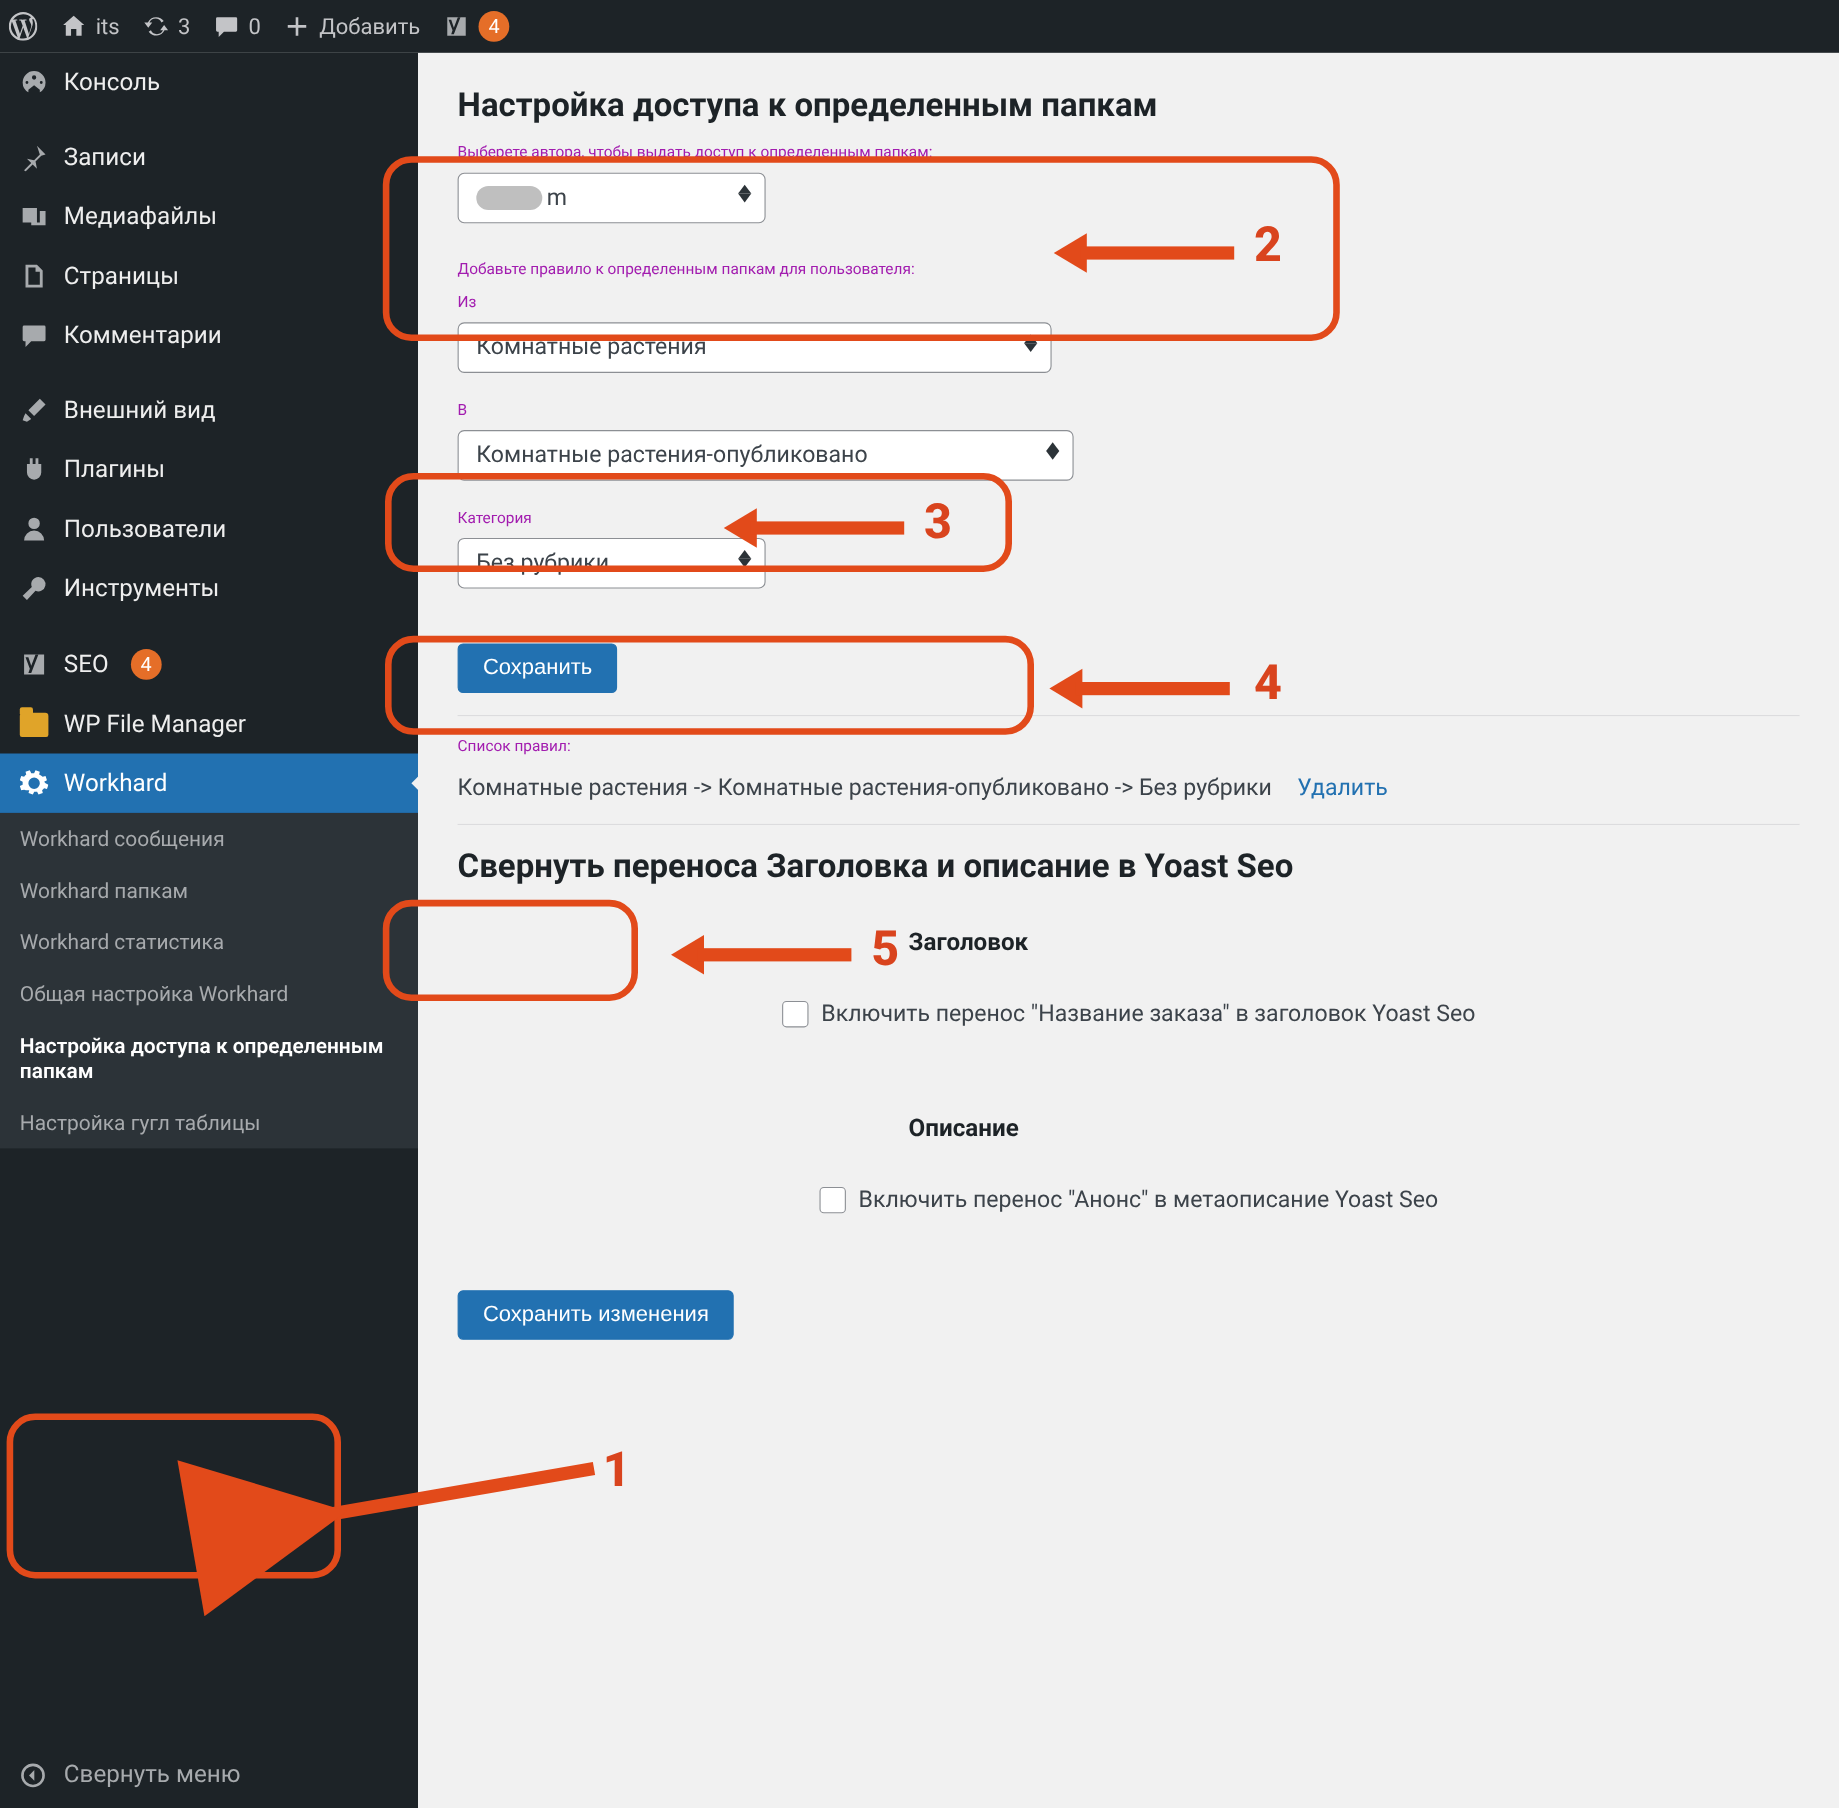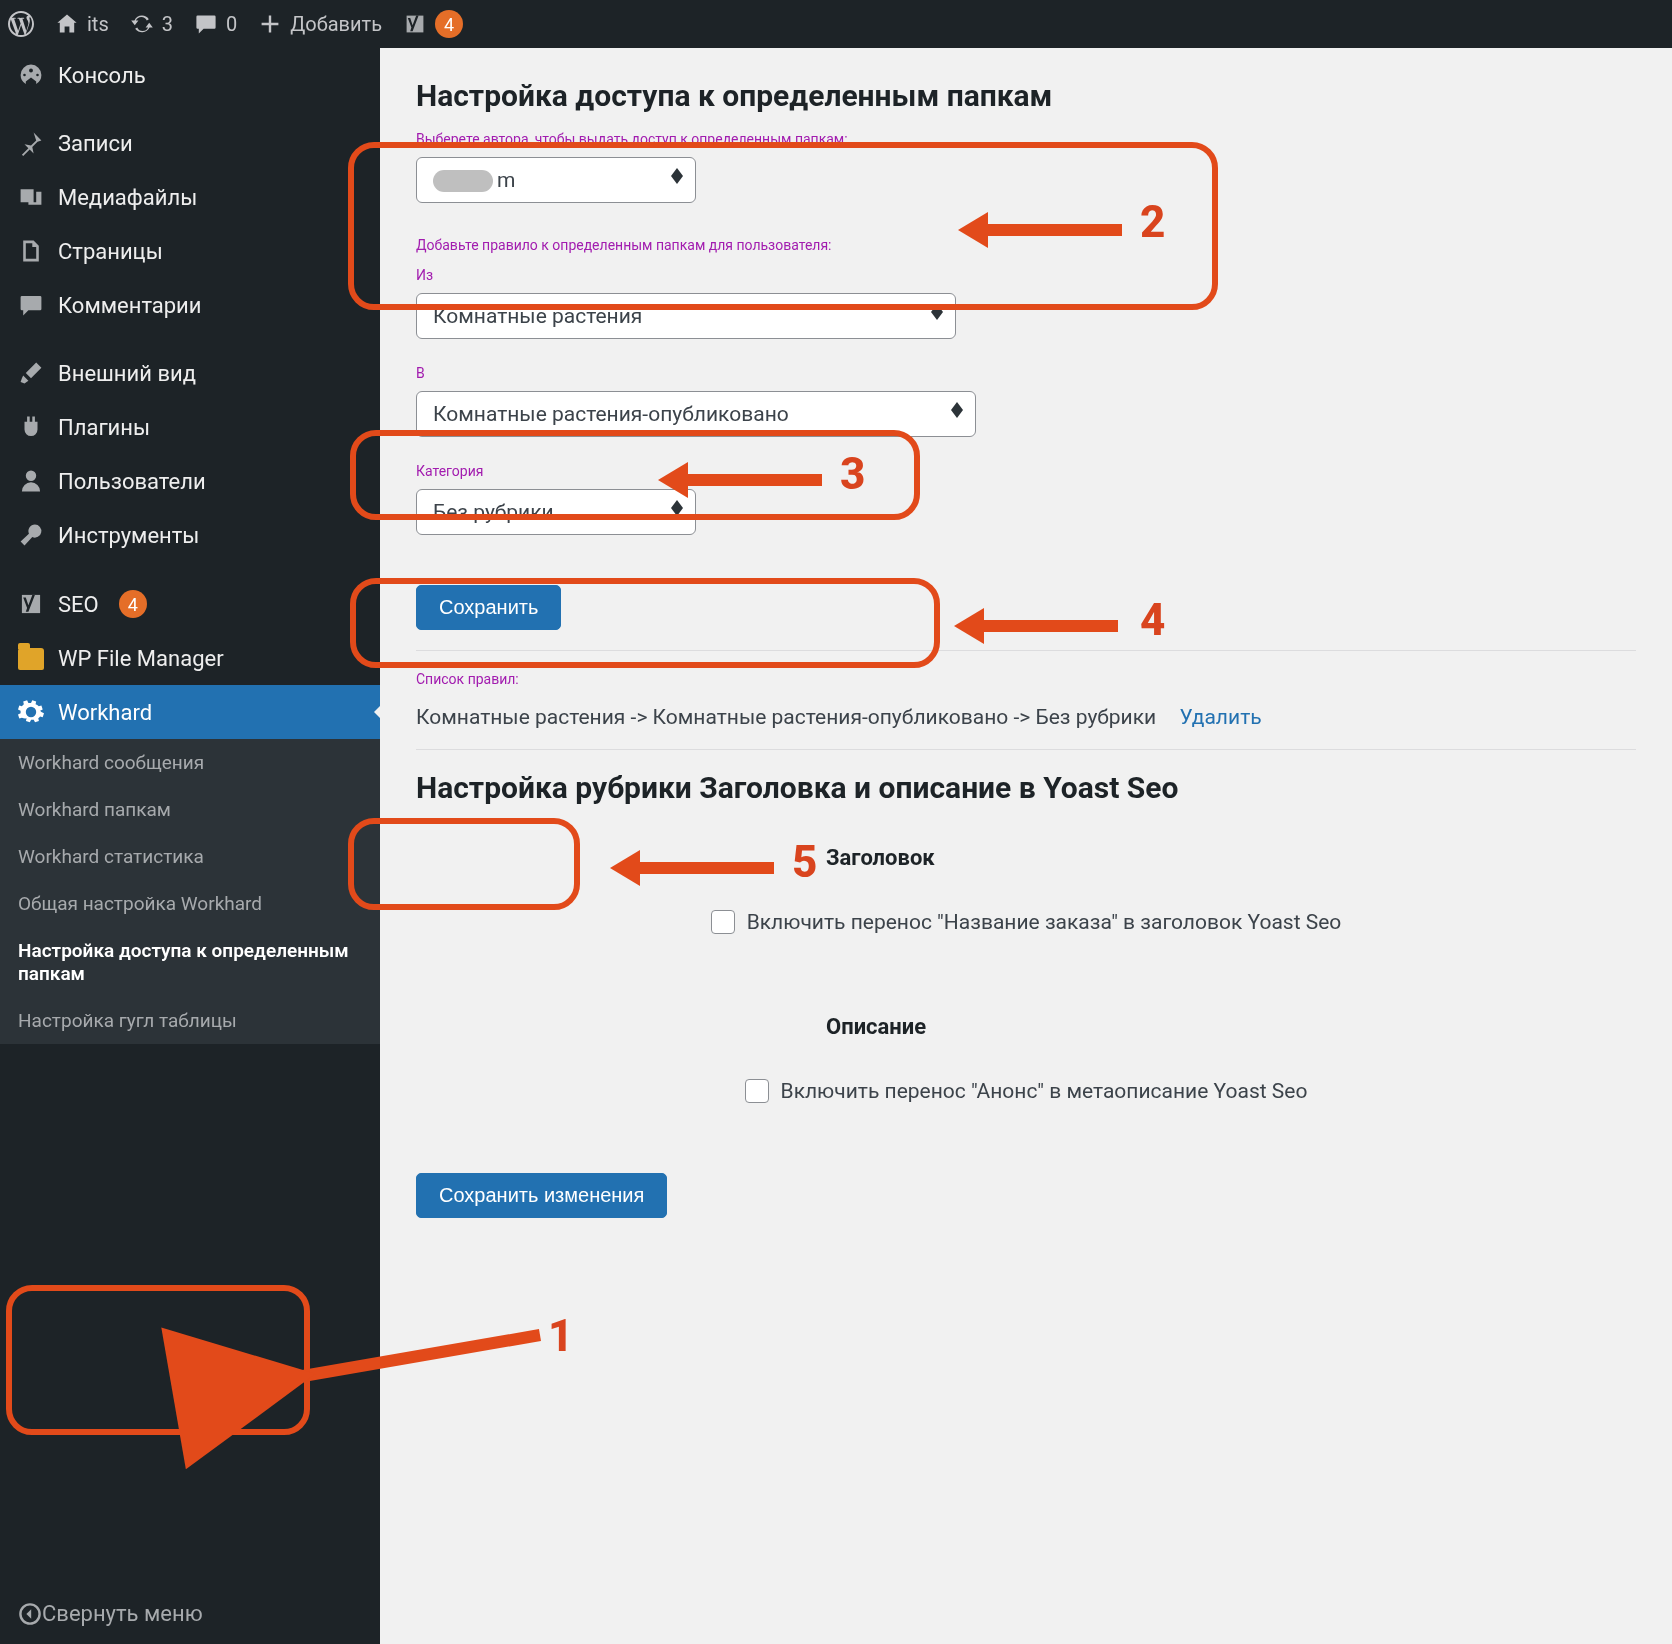--- a/index.html
+++ b/index.html
@@ -86,21 +86,21 @@
     padding: 12px 18px;
     color: #a7aaad;
     font-size: 19px;
     cursor: pointer;
   }
   .sidebar .submenu .sub.active { color: #fff; font-weight: 600; }
   .sidebar .collapse {
     margin-top: auto;
     display: flex;
     align-items: center;
-    gap: 0;
+    gap: 16px;
     padding: 18px;
     color: #a7aaad;
     cursor: pointer;
   }
   .folder-icon { width:26px; height:22px; background:#e0a429; border-radius:3px 3px 2px 2px; position:relative; }
   .folder-icon::before { content:""; position:absolute; top:-5px; left:0; width:12px; height:6px; background:#e0a429; border-radius:2px 2px 0 0; }
 
   
   .content { flex: 1; padding: 30px 36px; }
   h2 { font-size: 30px; font-weight: 700; color: #1d2327; margin-bottom: 18px; }
@@ -357,21 +357,21 @@
     <hr class="sep">
 
     <div class="label">Список правил:</div>
     <div class="rule-line" style="margin-top:18px">
       <span>Комнатные растения -&gt; Комнатные растения-опубликовано -&gt; Без рубрики</span>
       <a href="#">Удалить</a>
     </div>
 
     <hr class="sep">
 
-    <h2 style="margin-top:20px">Настройка рубрики Заголовка и описание в Yoast Seo</h2>
+    <h2 style="margin-top:20px">Свернуть переноса Заголовка и описание в Yoast Seo</h2>
 
     <div class="form-row">
       <div class="th">Заголовок</div>
       <label class="check">
         <span class="box"></span>
         <span>Включить перенос "Название заказа" в заголовок Yoast Seo</span>
       </label>
     </div>
 
     <div class="form-row" style="margin-top:80px">

